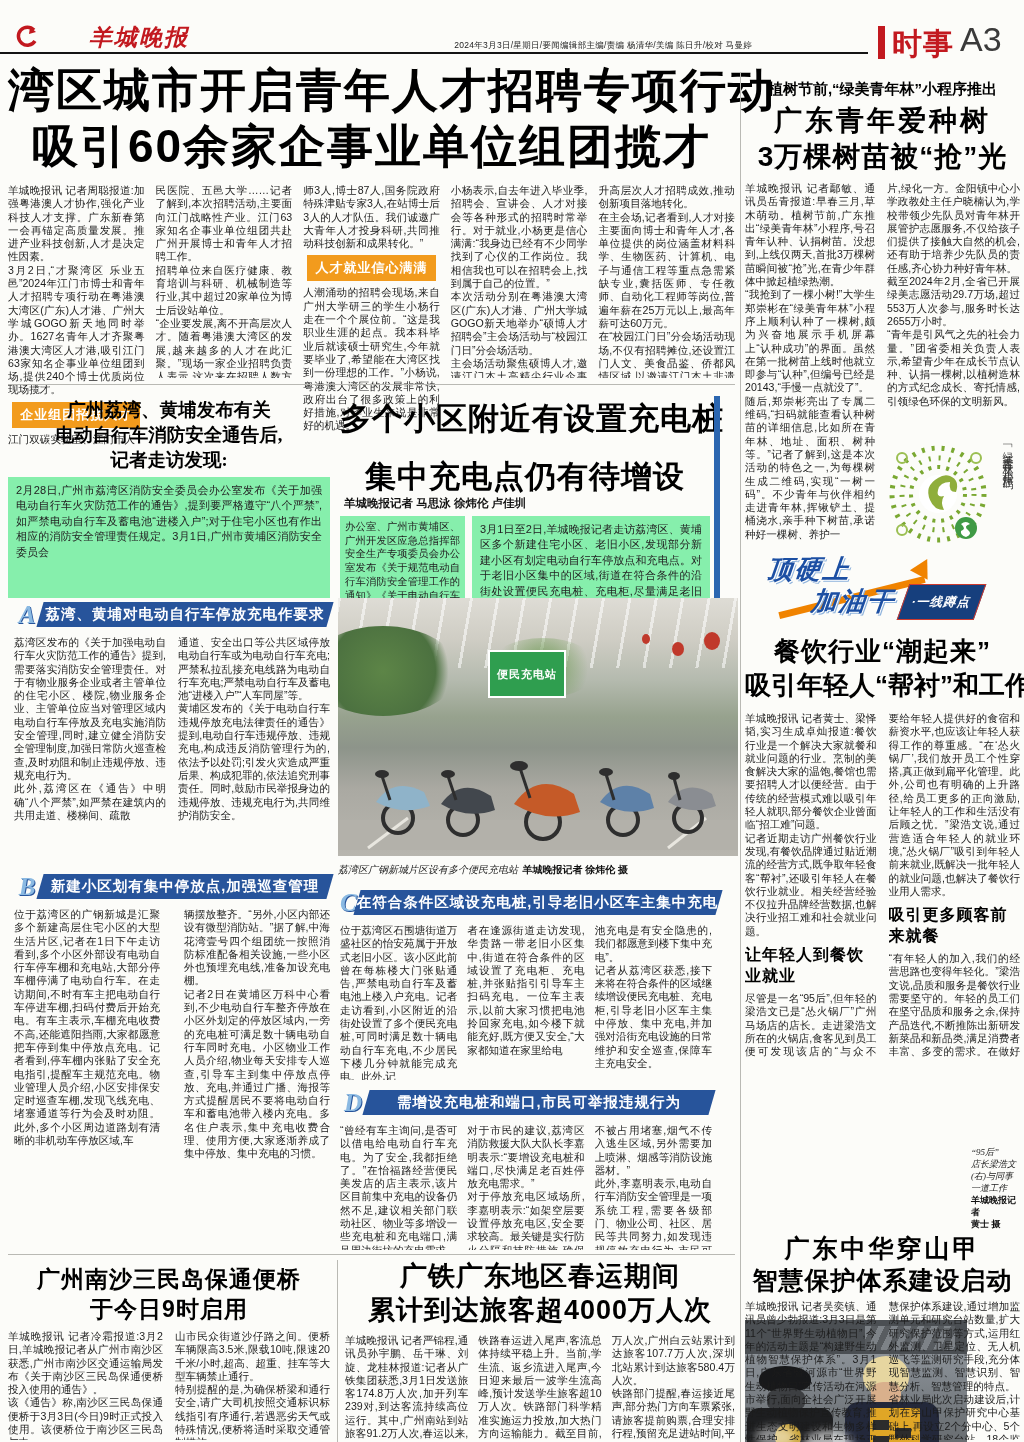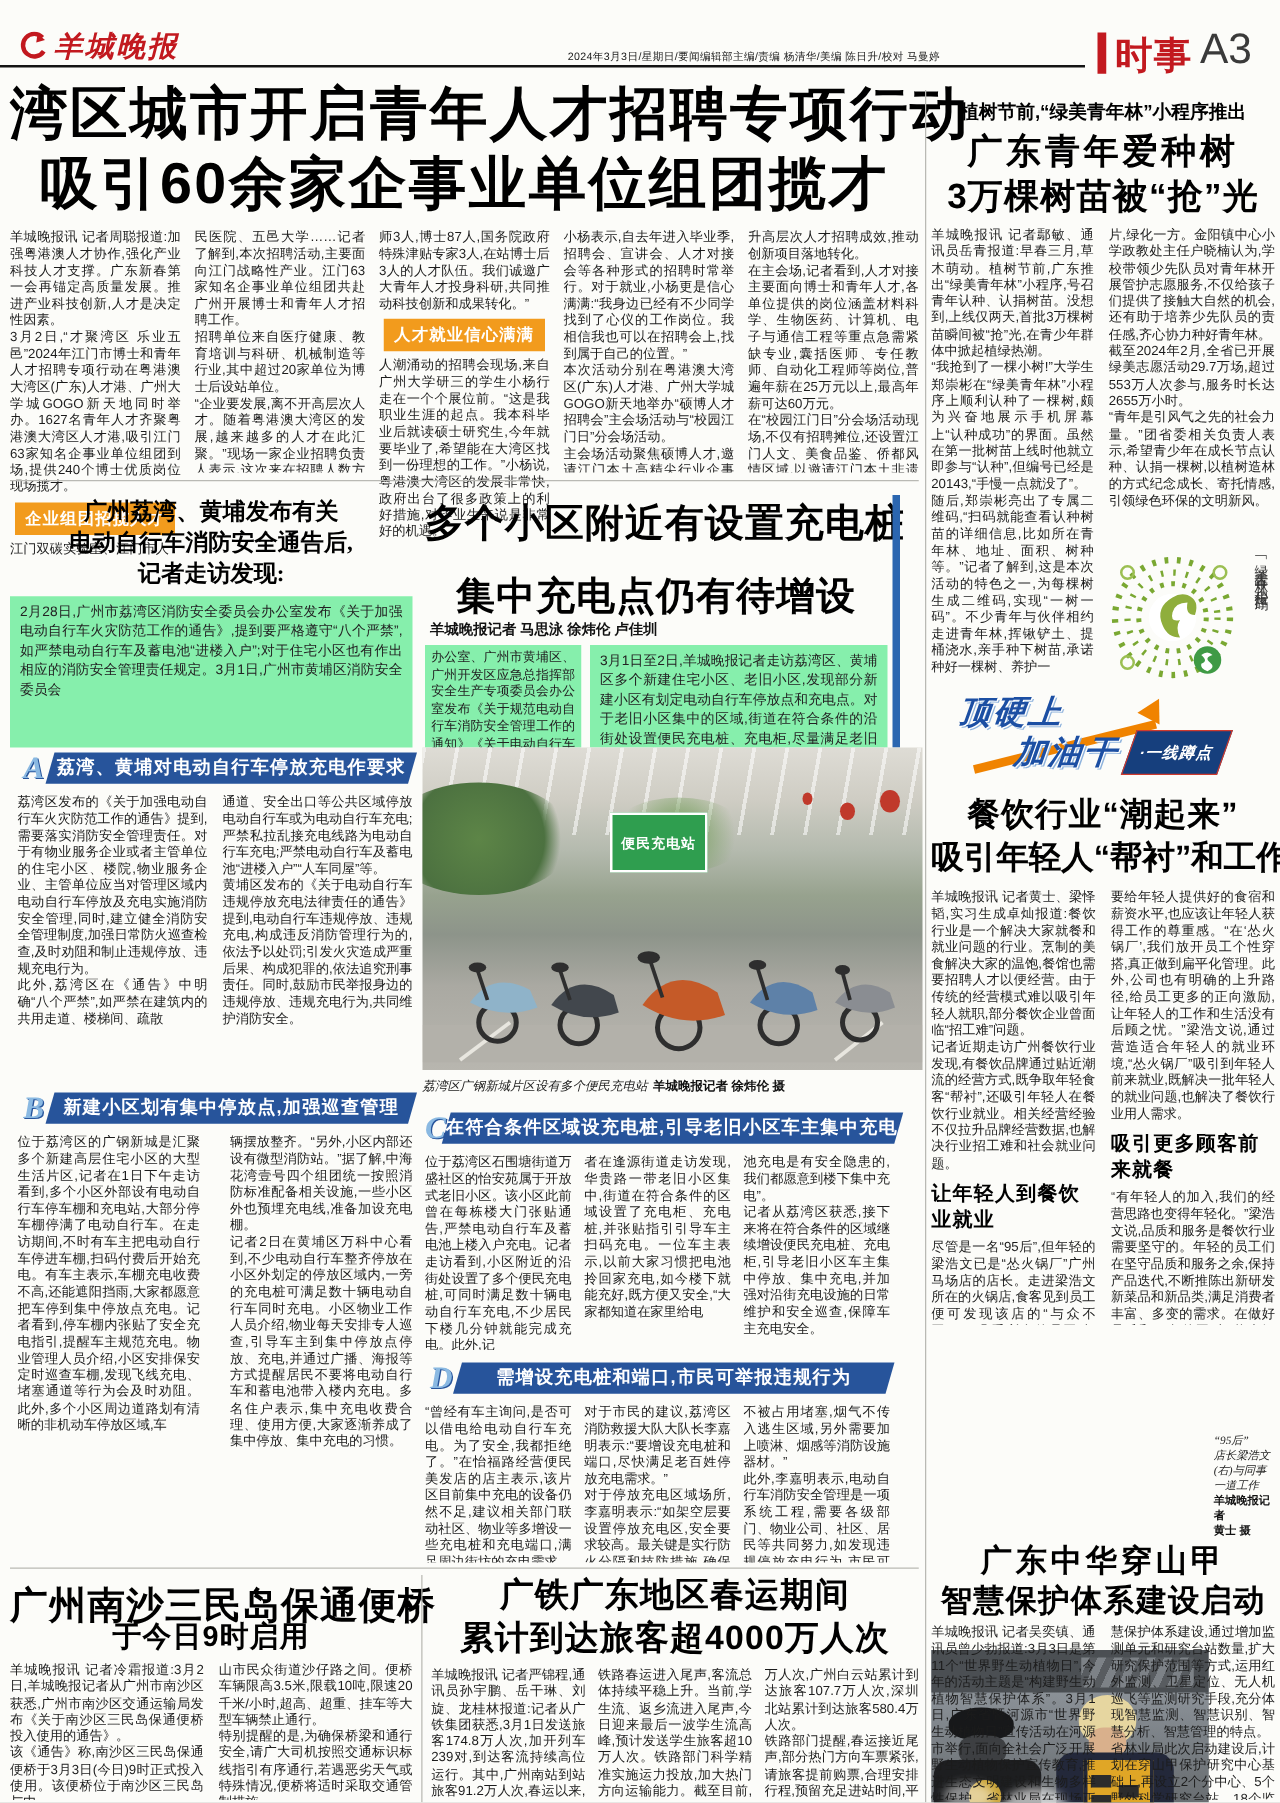--- a/index.html
+++ b/index.html
@@ -41,21 +41,21 @@
 </head>
 <body>
 
 <div class="page">
 
   <div class="abs" style="left:14px;top:22px;display:flex;align-items:center;gap:5px;">
     <svg width="24" height="26" viewBox="0 0 24 26">
       <path d="M20 5 A9 9 0 1 0 21 16" fill="none" stroke="#c2191f" stroke-width="3.5"></path>
       <path d="M16 2 L22 7 L15 9 Z" fill="#c2191f"></path>
     </svg>
-    <span class="kai" style="font-size:23px;font-weight:700;font-style:italic;color:#c2191f;letter-spacing:2px;">羊城晚报</span>
+    <span class="kai" style="font-size:23px;font-weight:700;font-style:italic;color:#c2191f;letter-spacing:2px;margin-left:46px;">羊城晚报</span>
   </div>
   <div class="abs" style="right:272px;top:40px;font-size:8.5px;color:#222;letter-spacing:.3px;">2024年3月3日/星期日/要闻编辑部主编/责编 杨清华/美编 陈日升/校对 马曼婷</div>
   <div class="abs" style="left:0;top:52px;width:868px;height:2px;background:#141414;"></div>
   <div class="abs" style="left:878px;top:26px;width:7px;height:33px;background:#c2191f;"></div>
   <span class="abs" style="left:892px;top:24px;font-size:30px;font-weight:900;color:#c2191f;letter-spacing:1px;">时事</span>
   <span class="abs" style="left:960px;top:20px;font-size:34px;font-weight:400;color:#3a3a3a;">A3</span>
 
   <div class="abs hl" style="left:8px;top:60px;width:727px;font-size:46px;">湾区城市开启青年人才招聘专项行动</div>
   <div class="abs hl" style="left:8px;top:116px;width:727px;font-size:46px;">吸引60余家企事业单位组团揽才</div>
 
@@ -186,21 +186,21 @@
   <div class="abs cols" style="left:340px;top:1124px;width:372px;height:126px;gap:10px;">
     <div class="body" style="flex:1;height:126px;">  “曾经有车主询问,是否可以借电给电动自行车充电。为了安全,我都拒绝了。”在怡福路经营便民美发店的店主表示,该片区目前集中充电的设备仍然不足,建议相关部门联动社区、物业等多增设一些充电桩和充电端口,满足周边街坊的充电需求。</div>
     <div class="body" style="flex:1;height:126px;">  对于市民的建议,荔湾区消防救援大队大队长李嘉明表示:“要增设充电桩和端口,尽快满足老百姓停放充电需求。”
   对于停放充电区域场所,李嘉明表示:“如架空层要设置停放充电区,安全要求较高。最关键是实行防火分隔和技防措施,确保疏散通道</div>
     <div class="body" style="flex:1;height:126px;">不被占用堵塞,烟气不传入逃生区域,另外需要加上喷淋、烟感等消防设施器材。”
   此外,李嘉明表示,电动自行车消防安全管理是一项系统工程,需要各级部门、物业公司、社区、居民等共同努力,如发现违规停放充电行为,市民可拨打“12345”等渠道举报。</div>
   </div>
 
   <div class="abs hline" style="left:8px;top:1254px;width:727px;"></div>
 
-  <div class="abs hl" style="left:8px;top:1264px;width:322px;font-size:30px;letter-spacing:1px;">广州南沙三民岛保通便桥</div>
+  <div class="abs hl" style="left:8px;top:1264px;width:322px;font-size:23px;letter-spacing:1px;">广州南沙三民岛保通便桥</div>
   <div class="abs hl" style="left:8px;top:1294px;width:322px;font-size:23px;letter-spacing:1px;">于今日9时启用</div>
   <div class="abs cols" style="left:8px;top:1330px;width:322px;height:110px;gap:12px;">
     <div class="body" style="flex:1;height:110px;">  羊城晚报讯 记者冷霜报道:3月2日,羊城晚报记者从广州市南沙区获悉,广州市南沙区交通运输局发布《关于南沙区三民岛保通便桥投入使用的通告》。
   该《通告》称,南沙区三民岛保通便桥于3月3日(今日)9时正式投入使用。该便桥位于南沙区三民岛与中</div>
     <div class="body" style="flex:1;height:110px;">山市民众街道沙仔路之间。便桥车辆限高3.5米,限载10吨,限速20千米/小时,超高、超重、挂车等大型车辆禁止通行。
   特别提醒的是,为确保桥梁和通行安全,请广大司机按照交通标识标线指引有序通行,若遇恶劣天气或特殊情况,便桥将适时采取交通管制措施。</div>
   </div>
   <div class="abs vline" style="left:337px;top:1260px;height:182px;"></div>
 
   <div class="abs hl" style="left:345px;top:1258px;width:390px;font-size:27px;letter-spacing:1px;">广铁广东地区春运期间</div>

